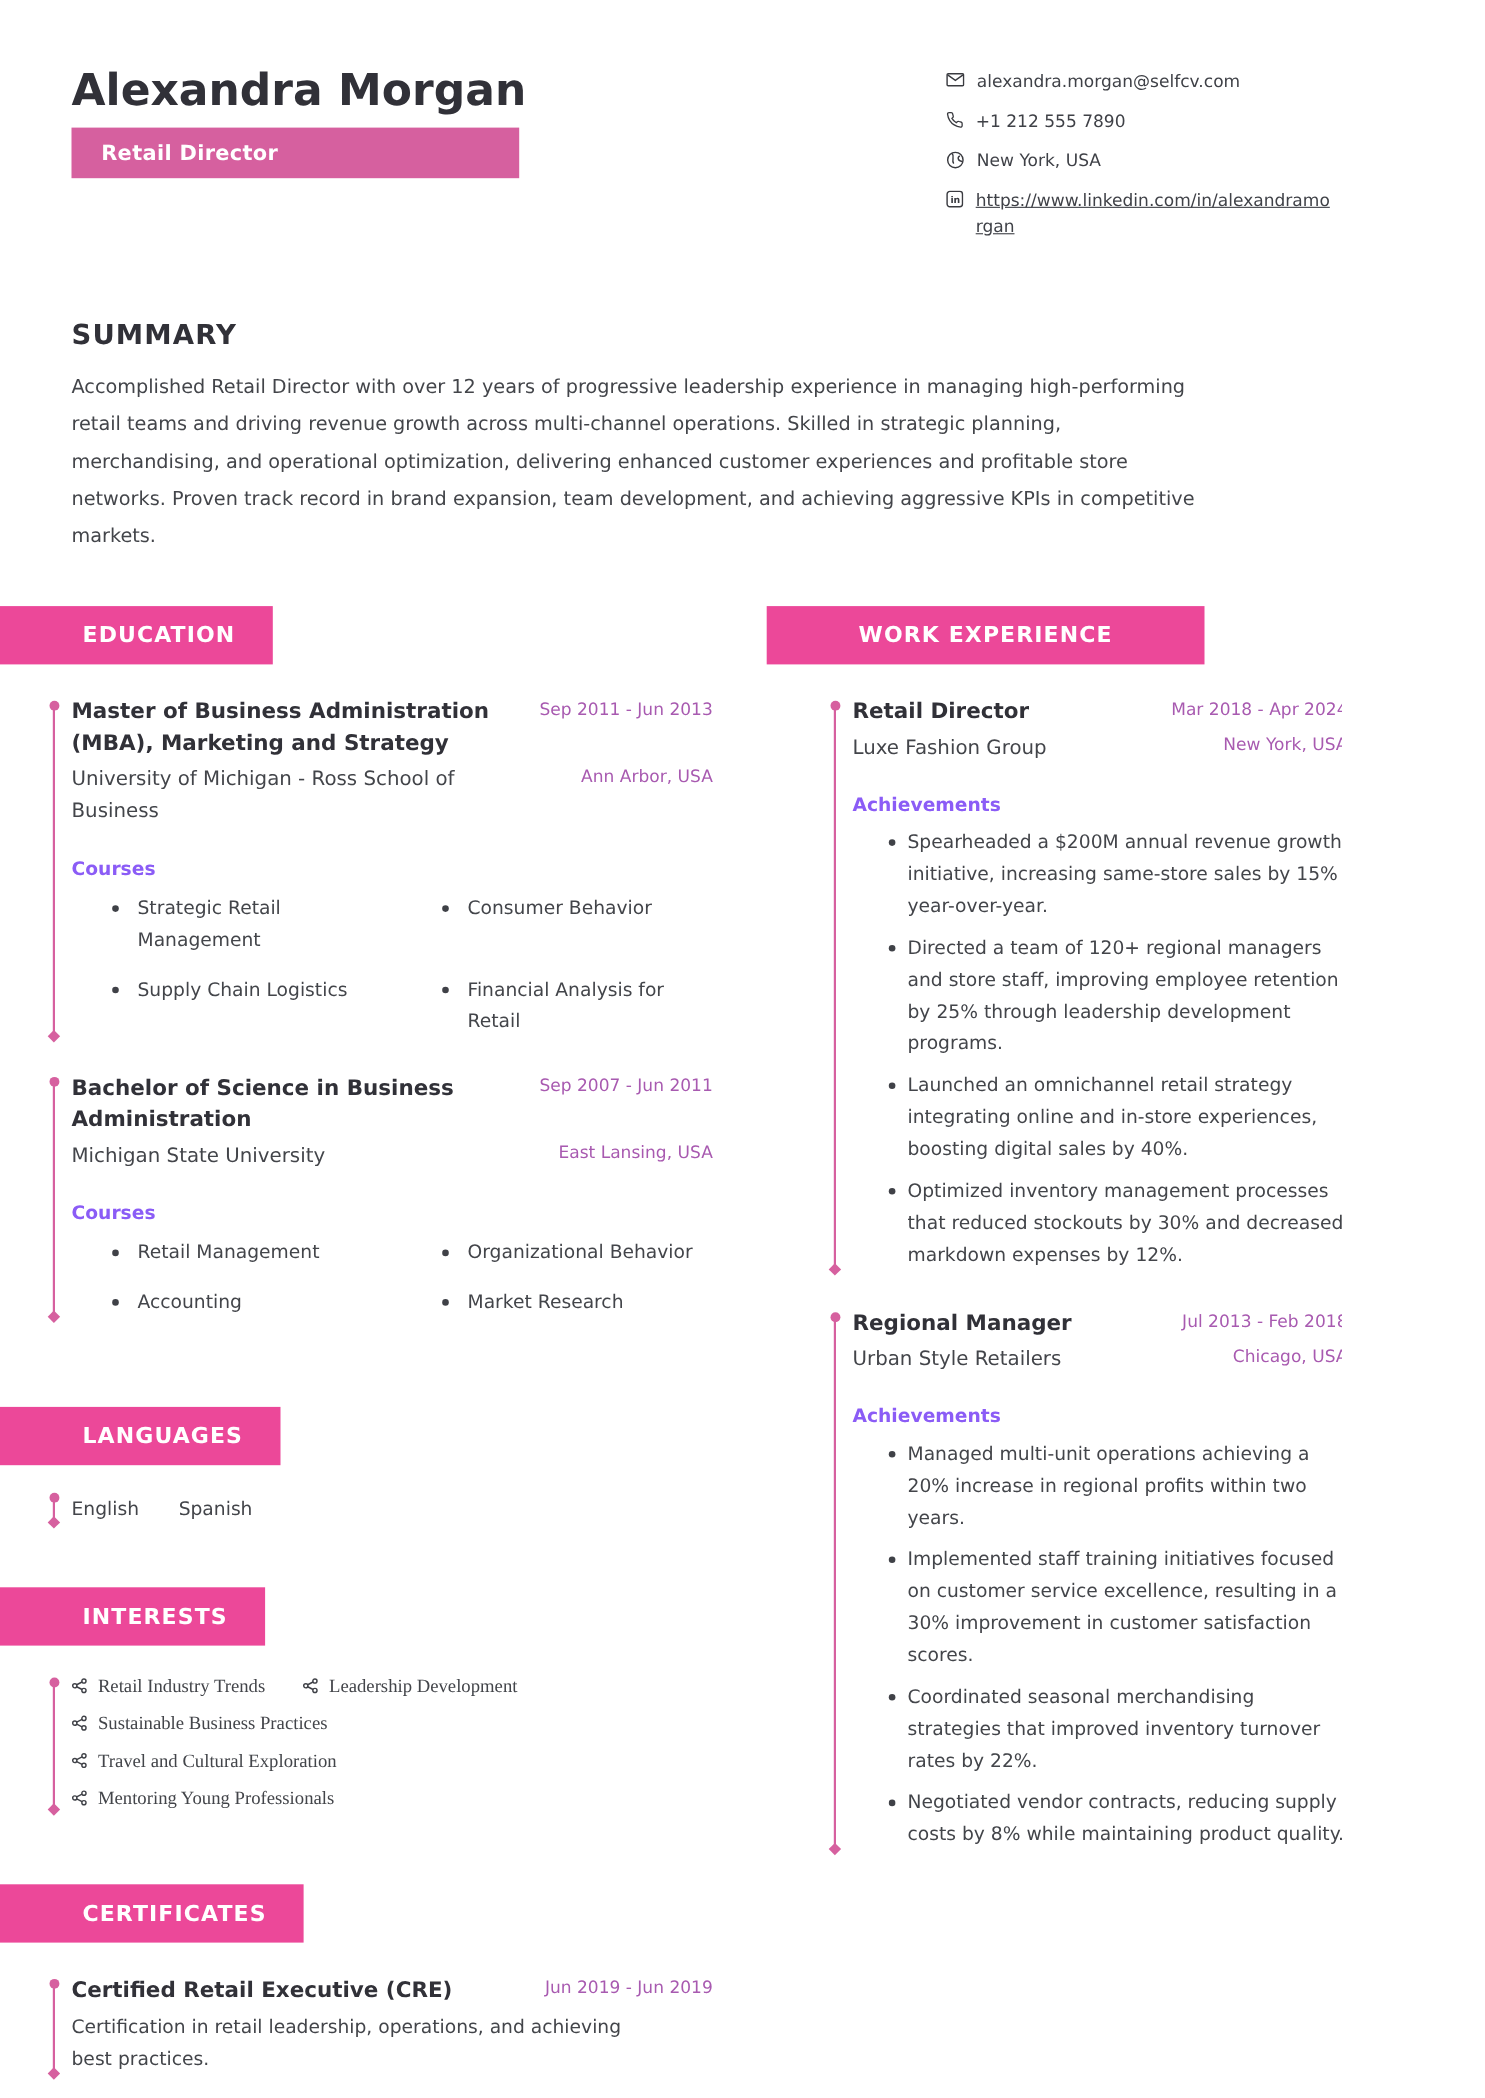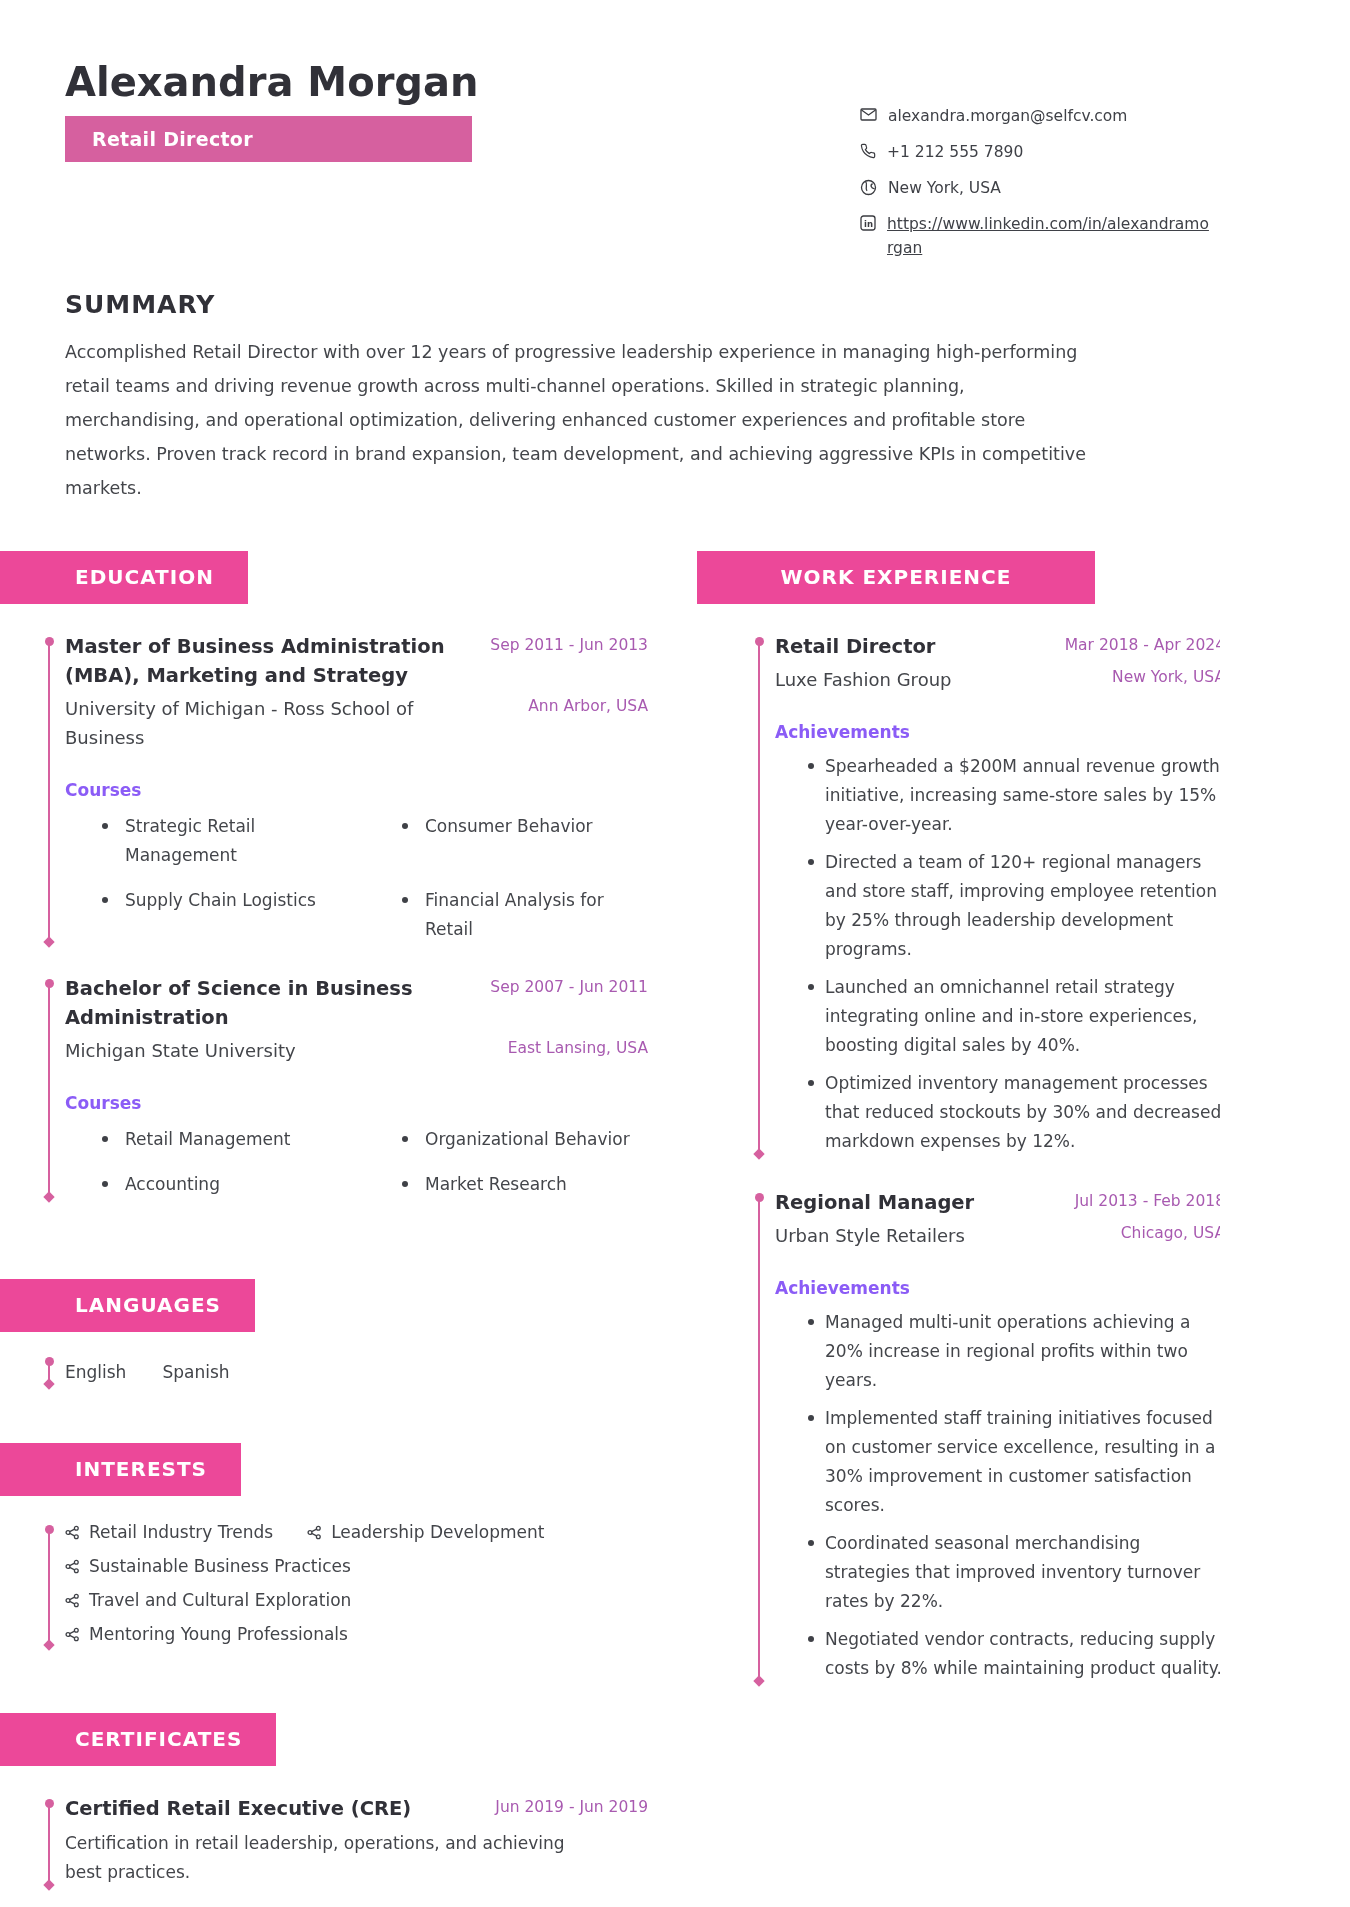--- a/index.html
+++ b/index.html
@@ -8,21 +8,21 @@
     font-family:"DejaVu Sans","Liberation Sans",sans-serif; color:#43454a;
     box-sizing:border-box; padding:58px 125px 0 65px; overflow:hidden;
   }
   
   .name { font-size:40px; font-weight:bold; color:#313138; line-height:1.2; }
   .title-banner {
     margin-top:10px; background:#d6609f; color:#fff; font-weight:bold; font-size:19px;
     width:407px; height:46px; display:flex; align-items:center; padding-left:27px;
     box-sizing:border-box; letter-spacing:.3px;
   }
-  .contact { position:absolute; left:860px; top:62px; width:415px; display:flex; flex-direction:column; gap:12px;margin-top:42px; }
+  .contact { position:absolute; left:860px; top:62px; width:415px; display:flex; flex-direction:column; gap:12px; }
   .contact-row { display:flex; gap:11px; align-items:flex-start; font-size:15.5px; color:#3f4147; line-height:24px; }
   .contact-row svg { flex:0 0 auto; margin-top:3px; }
   .contact-text { max-width:330px; }
   .contact-link { text-decoration:underline; word-break:break-all; max-width:325px; color:#3f4147; }
   
   .summary-heading { margin-top:128px; font-size:25px; font-weight:bold; color:#313138; letter-spacing:1px; }
   .summary-text { margin-top:16px; font-size:17.5px; line-height:34px; max-width:1216px; }
   
   .main { display:flex; margin-top:46px; }
   .col-left { width:583px; flex:0 0 auto; }
@@ -52,21 +52,21 @@
   .bullet-item::before { content:""; position:absolute; left:37px; top:11px; width:6px; height:6px; border-radius:50%; background:#3f4147; }
   .ach-list { margin-top:10px; }
   .ach-item { position:relative; padding-left:50px; font-size:17px; line-height:29px; margin-top:9px; }
   .ach-item::before { content:""; position:absolute; left:33px; top:11px; width:6px; height:6px; border-radius:50%; background:#3f4147; }
   
   .banner-languages { margin-top:80px; }
   .lang-row { position:relative; margin-top:28px; display:flex; gap:36px; font-size:17px; line-height:25px; }
   .lang-row .timeline { top:2px; bottom:2px; }
   .banner-interests { margin-top:58px; }
   .interests-list { position:relative; margin-top:24px; }
-  .int-row { display:flex; gap:34px; margin-top:9px; }
+  .int-row { display:flex; gap:34px; margin-top:9px;font-family:Liberation Serif, serif; }
   .int-item { display:flex; align-items:center; gap:9px; font-size:17px; line-height:25px; }
   .banner-certificates { margin-top:66px; }
   .cert-desc { font-size:17px; line-height:29px; max-width:500px; margin-top:6px; }
 </style>
 </head>
 <body>
 
 <div class="page">
 
   <div class="header">

